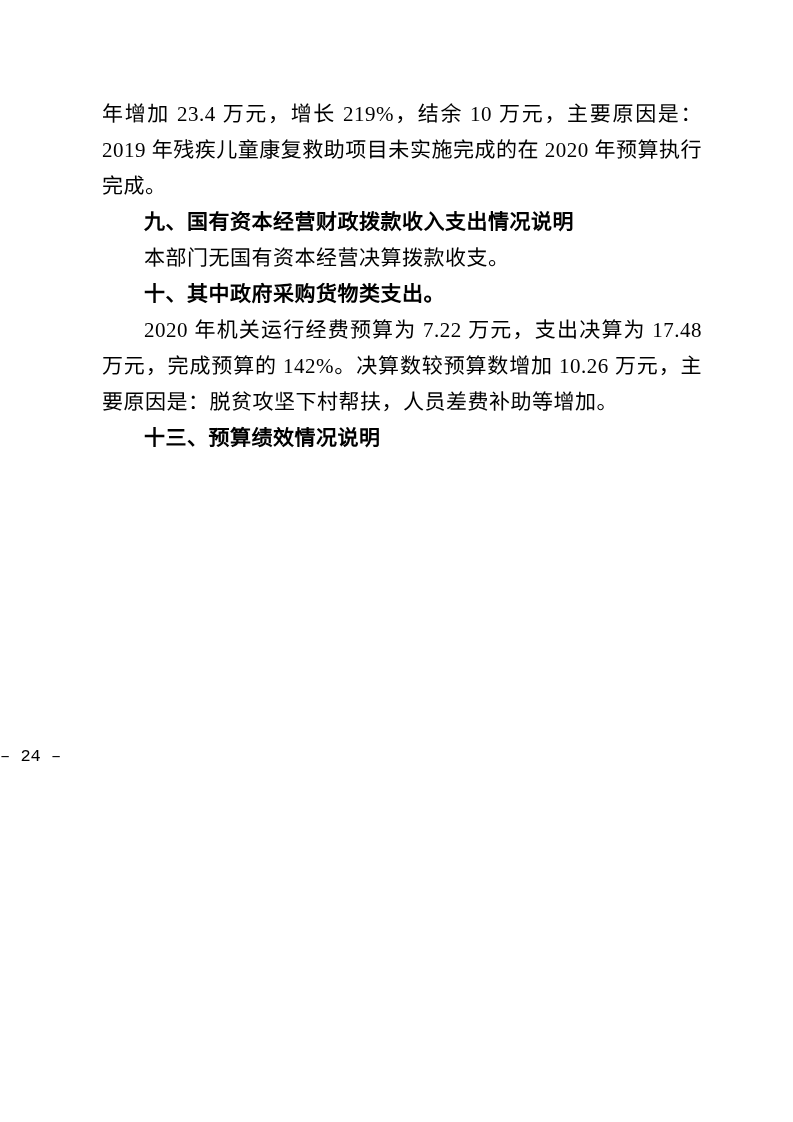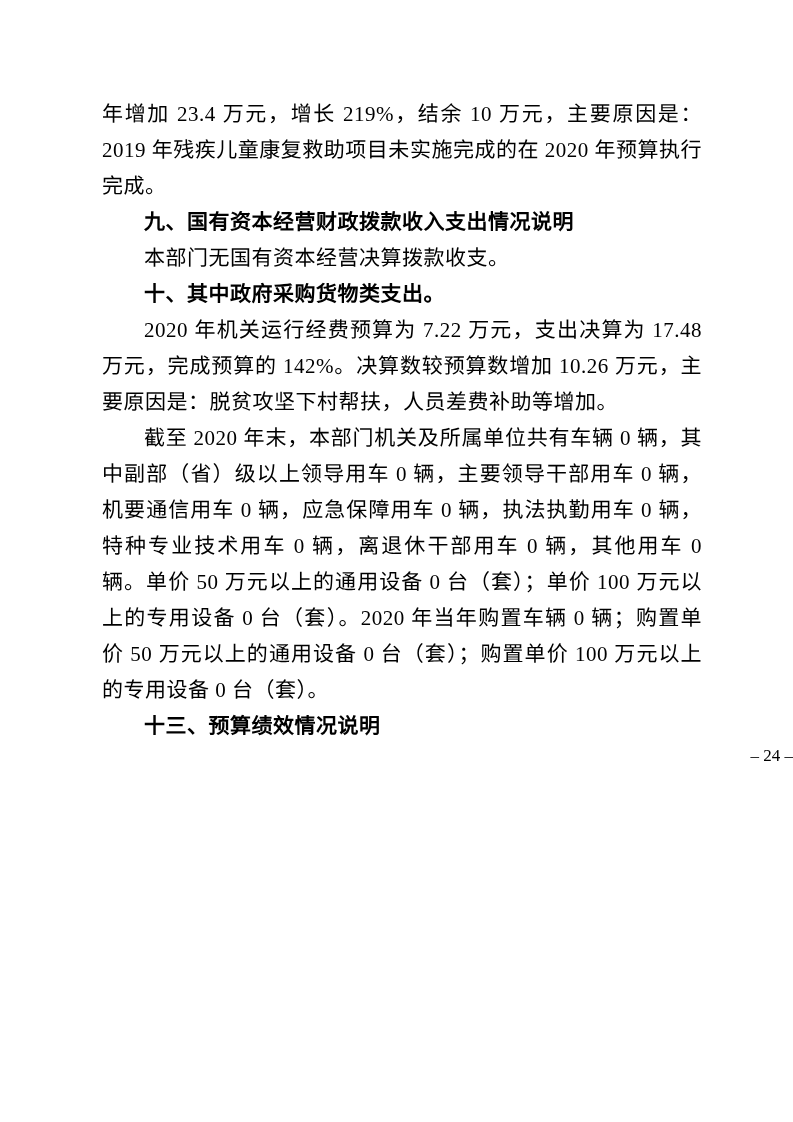--- a/index.html
+++ b/index.html
@@ -38,33 +38,32 @@
     font-weight: 700;
     text-indent: 2em;
     text-align: left;
     letter-spacing: 0.5px;
   }
   .footer {
     position: absolute;
     bottom: 60px;
     left: 0;
     width: 100%;
-    text-align: right;
-    font-family: Liberation Serif, serif;
+    text-align: left;
+    font-family: Liberation Mono, monospace;
     font-size: 17px;
     color: #000000;
   }
 </style>
 </head>
 <body>
 
 <div class="sheet">
   <div class="content">
     <p class="para-cont">年增加 23.4 万元，增长 219%，结余 10 万元，主要原因是：2019 年残疾儿童康复救助项目未实施完成的在 2020 年预算执行完成。</p>
     <p class="heading">九、国有资本经营财政拨款收入支出情况说明</p>
     <p class="para">本部门无国有资本经营决算拨款收支。</p>
     <p class="heading">十、其中政府采购货物类支出。</p>
     <p class="para">2020 年机关运行经费预算为 7.22 万元，支出决算为 17.48 万元，完成预算的 142%。决算数较预算数增加 10.26 万元，主要原因是：脱贫攻坚下村帮扶，人员差费补助等增加。</p>
-    <p class="para">截至 2020 年末，本部门机关及所属单位共有车辆 0 辆，其中副部（省）级以上领导用车 0 辆，主要领导干部用车 0 辆，机要通信用车 0 辆，应急保障用车 0 辆，执法执勤用车 0 辆，特种专业技术用车 0 辆，离退休干部用车 0 辆，其他用车 0 辆。单价 50 万元以上的通用设备 0 台（套）；单价 100 万元以上的专用设备 0 台（套）。2020 年当年购置车辆 0 辆；购置单价 50 万元以上的通用设备 0 台（套）；购置单价 100 万元以上的专用设备 0 台（套）。</p>
     <p class="heading">十三、预算绩效情况说明</p>
   </div>
   <div class="footer">– 24 –</div>
 </div>
 
 </body></html>

